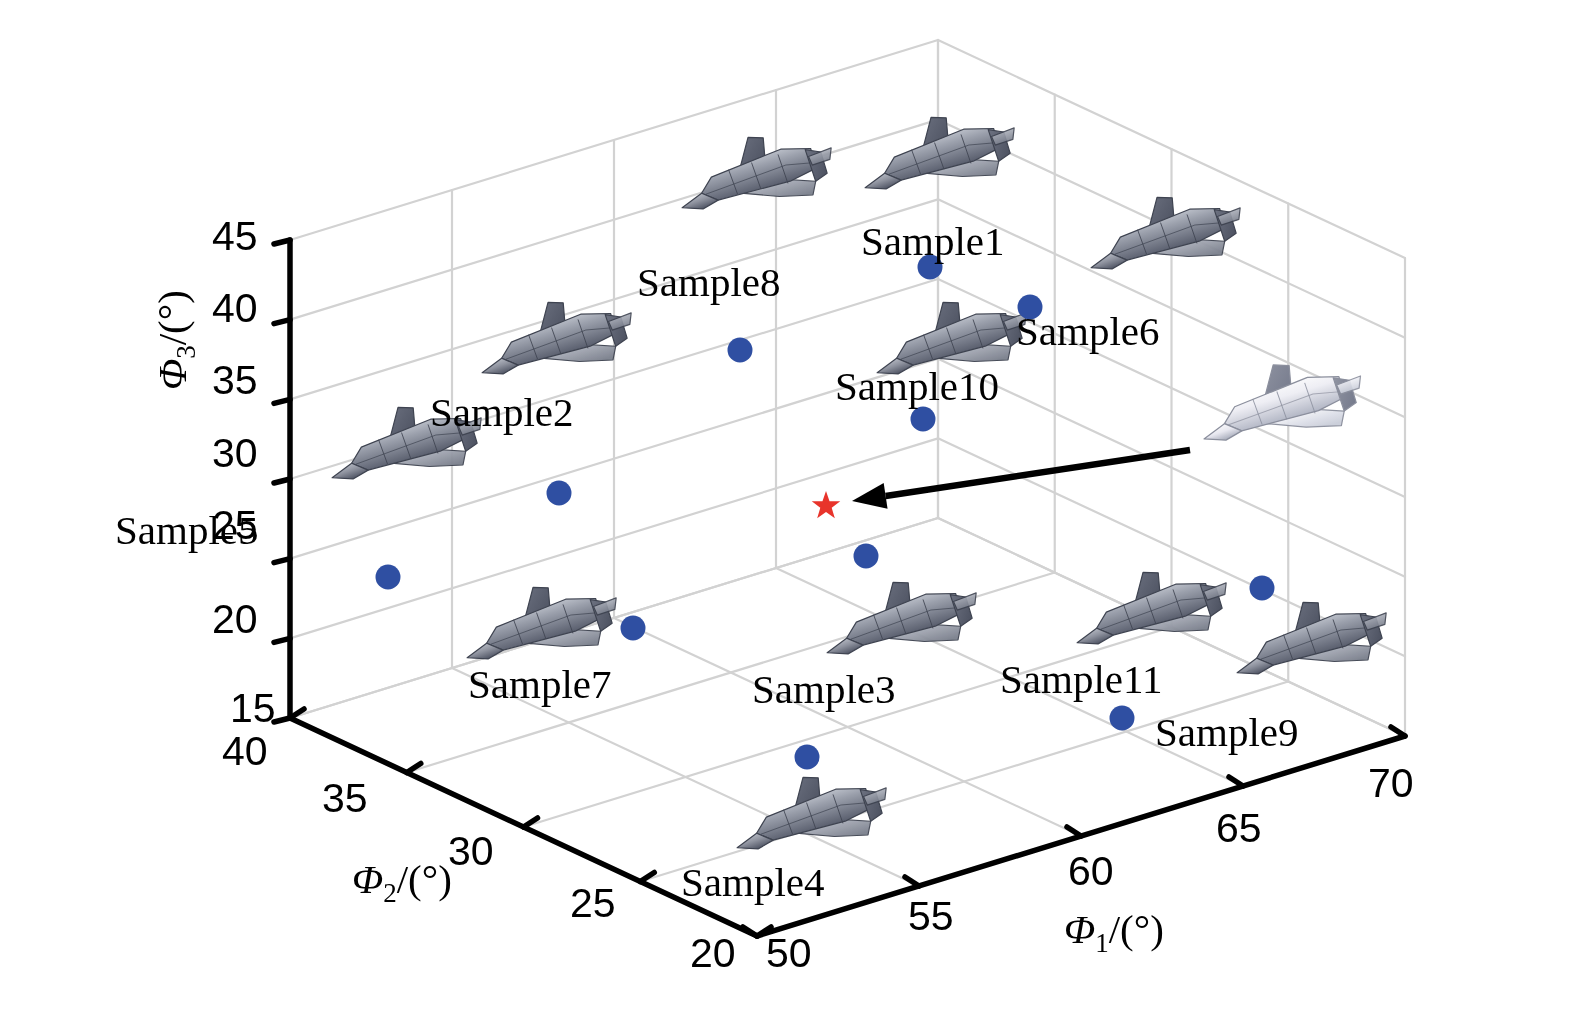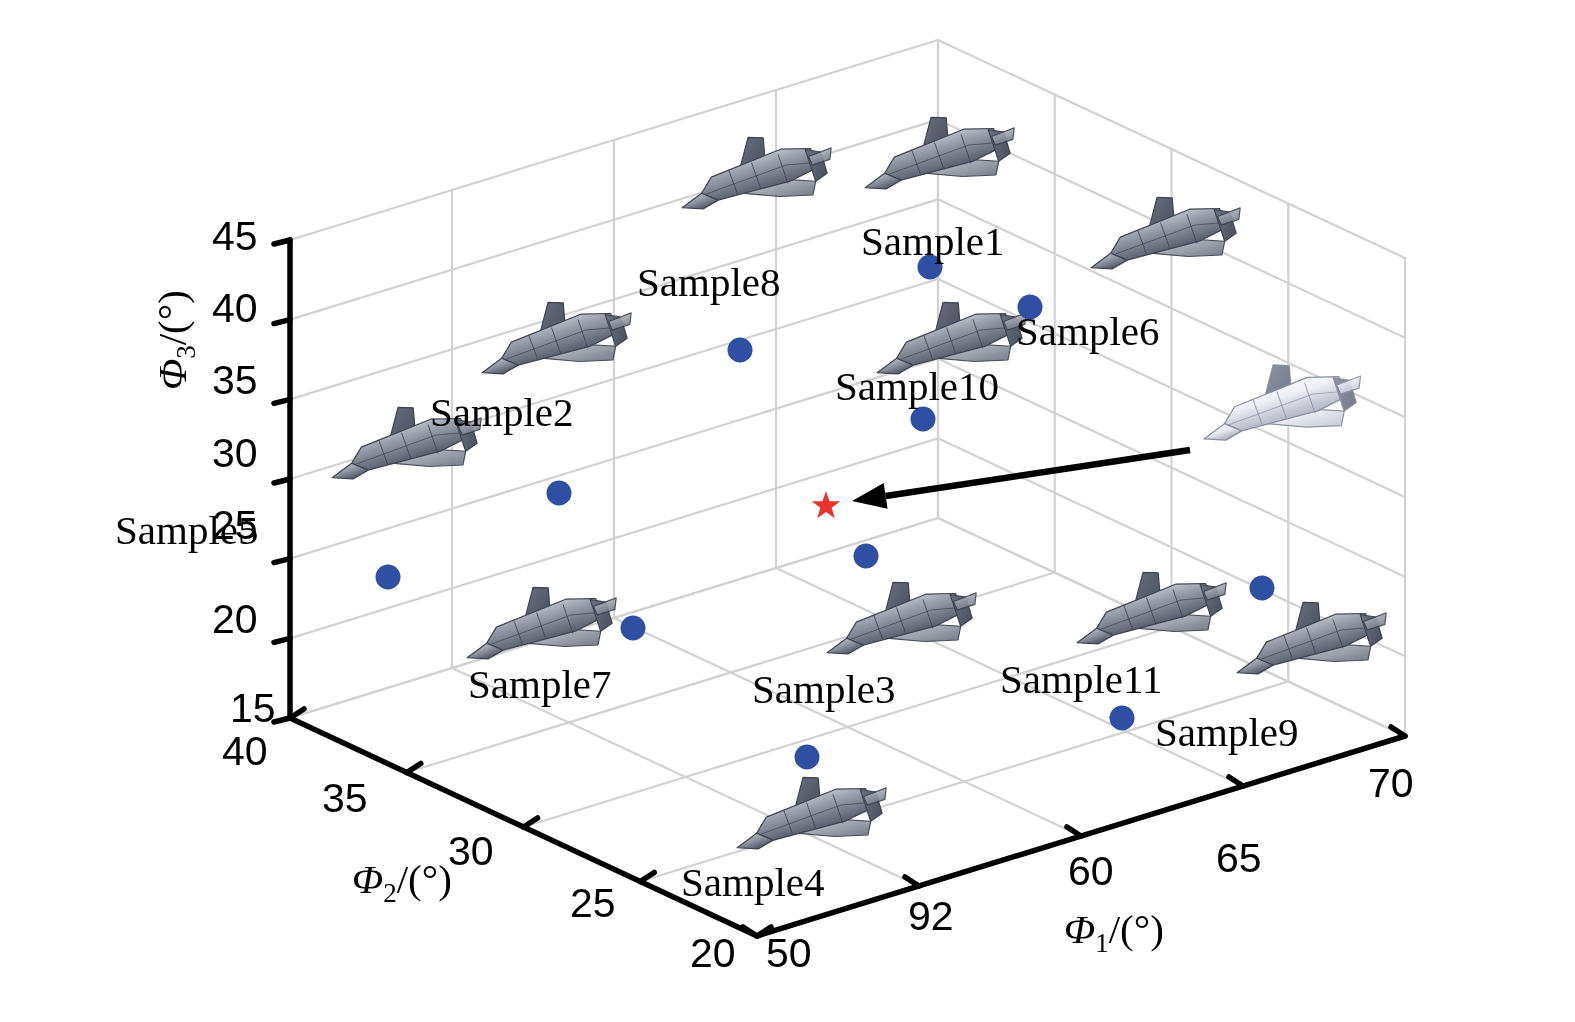--- a/index.html
+++ b/index.html
@@ -350,23 +350,23 @@
     </div>
   <div id="ticks-y">
       <div class="tick" style="left: 222px; top: 728px;">40</div>
       <div class="tick" style="left: 322px; top: 775px;">35</div>
       <div class="tick" style="left: 448px; top: 828px;">30</div>
       <div class="tick" style="left: 570px; top: 880px;">25</div>
       <div class="tick" style="left: 690px; top: 930px;">20</div>
     </div>
   <div id="ticks-x">
       <div class="tick" style="left: 766px; top: 930px;">50</div>
-      <div class="tick" style="left: 908px; top: 893px;">92</div>
+      <div class="tick" style="left: 908px; top: 893px;">55</div>
       <div class="tick" style="left: 1068px; top: 848px;">60</div>
-      <div class="tick" style="left: 1216px; top: 805px; margin-top: 30px;">65</div>
+      <div class="tick" style="left: 1216px; top: 805px;">65</div>
       <div class="tick" style="left: 1368px; top: 760px;">70</div>
     </div>
 
   <div class="axlabel" id="lab-z" style="transform: rotate(-90deg); transform-origin: 0px 0px; left: 148px; top: 390px;"><i>Φ</i><span class="sub">3</span>/(°)</div>
   <div class="axlabel" id="lab-y" style="left: 352px; top: 855px;"><i>Φ</i><span class="sub">2</span>/(°)</div>
   <div class="axlabel" id="lab-x" style="left: 1064px; top: 885px; margin-top: 20px;"><i>Φ</i><span class="sub">1</span>/(°)</div>
 
   <div id="sample-labels">
       <div class="samplelabel" style="left: 813px; top: 217px; margin-left: 48px;">Sample1</div>
       <div class="samplelabel" style="left: 637px; top: 258px;">Sample8</div>

